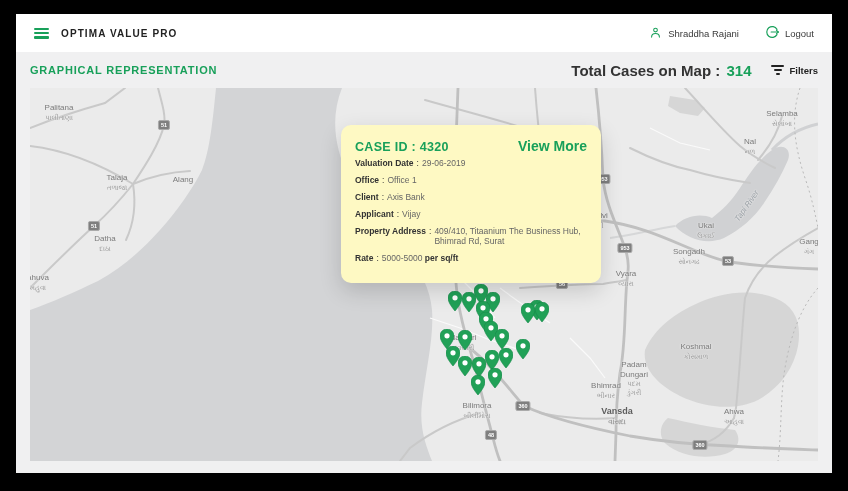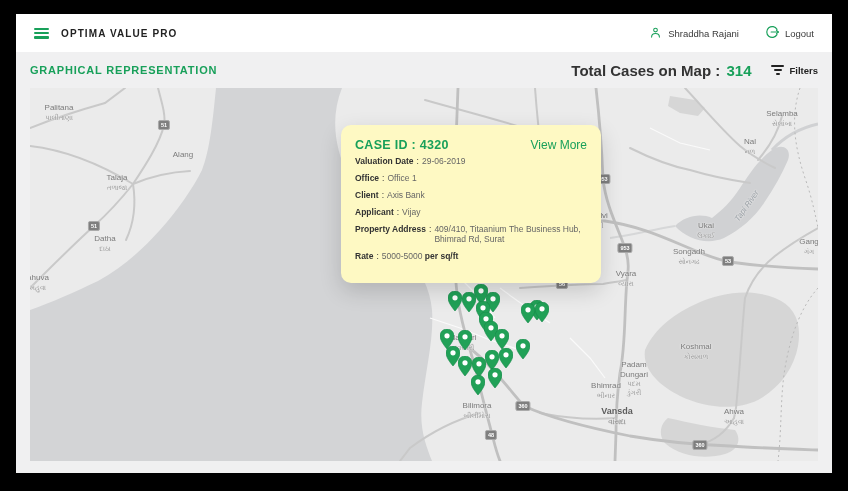--- a/index.html
+++ b/index.html
@@ -35,21 +35,21 @@
   .mlabel.bold{font-weight:bold;color:#5d5d5d;font-size:9px;}
   .mlabel.river{color:#9aa0a6;font-style:italic;}
   .badge{position:absolute;z-index:2;transform:translate(-50%,-50%);background:#7f7f7f;border:1px solid #aaa;border-radius:2px;color:#fff;font-size:5.5px;font-weight:bold;padding:0.5px 2px;line-height:7px;}
   .pin{position:absolute;z-index:3;cursor:pointer;}
 
   
   .card{position:absolute;left:311px;top:37px;width:260px;height:158px;background:#fef9c3;border-radius:10px;z-index:10;
         box-shadow:0 8px 22px rgba(0,0,0,.16);padding:13px 14px;box-sizing:border-box;}
   .card-top{display:flex;align-items:baseline;justify-content:space-between;}
   .card-title{font-size:12.5px;font-weight:bold;color:#18a05a;letter-spacing:.3px;}
-  .view-more{font-size:12px;font-weight:normal;color:#18a05a;cursor:pointer;}
+  .view-more{font-size:14px;font-weight:bold;color:#18a05a;cursor:pointer;}
   .fields{margin-top:5px;}
   .field{display:flex;font-size:8.5px;color:#666;margin-bottom:7.5px;line-height:9.5px;}
   .field .lbl{font-weight:bold;color:#333;white-space:nowrap;}
   .field .colon{margin:0 3px 0 3px;color:#333;}
   .field .val{flex:1;}
   .field .suffix{font-weight:bold;color:#333;}
 </style>
 </head>
 <body>
 
@@ -202,21 +202,21 @@
         </div>
     </div>
   <div class="mlabel" style="left: 29px; top: 24px;">
         <div>Palitana</div>
         <div class="sub">પાલીતાણા</div>
       </div>
       <div class="mlabel" style="left: 87px; top: 94px;">
         <div>Talaja</div>
         <div class="sub">તળાજા</div>
       </div>
-      <div class="mlabel" style="left: 153px; top: 67px;">
+      <div class="mlabel" style="left: 153px; top: 92px;">
         <div>Alang</div>
       </div>
       <div class="mlabel" style="left: 75px; top: 155px;">
         <div>Datha</div>
         <div class="sub">દાઠા</div>
       </div>
       <div class="mlabel" style="left: 8px; top: 194px;">
         <div>ahuva</div>
         <div class="sub">મહુવા</div>
       </div>

